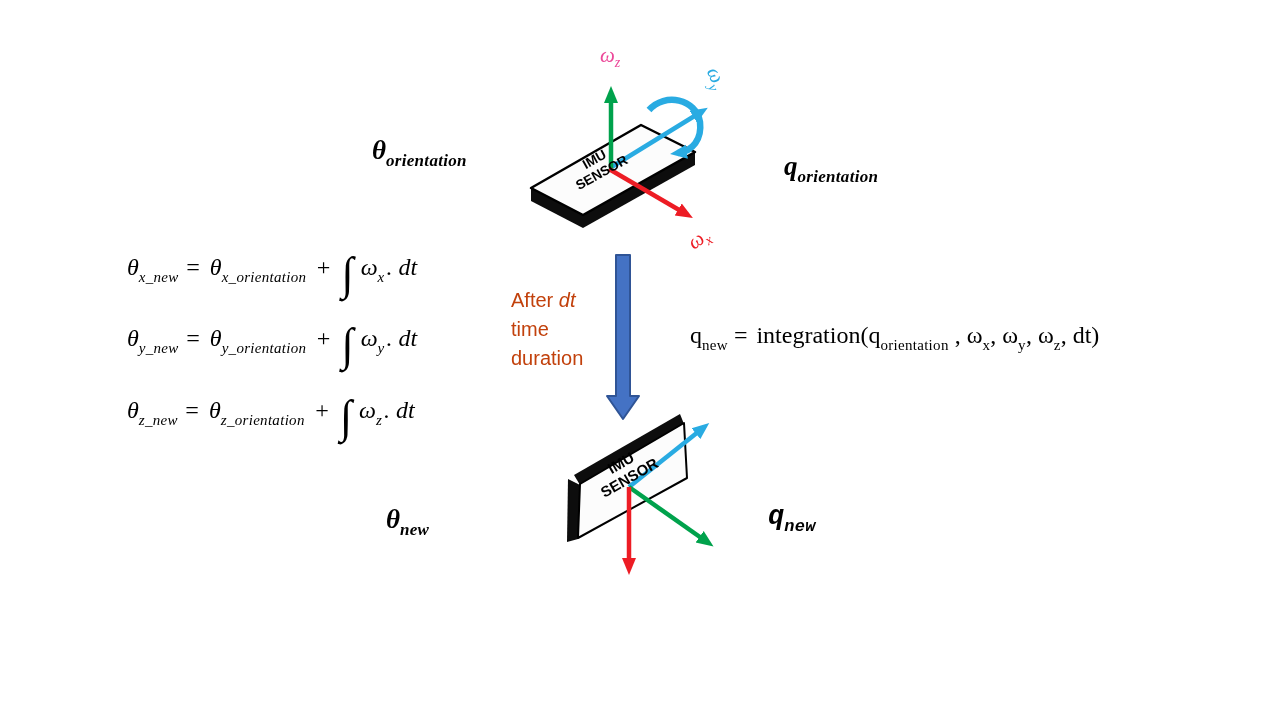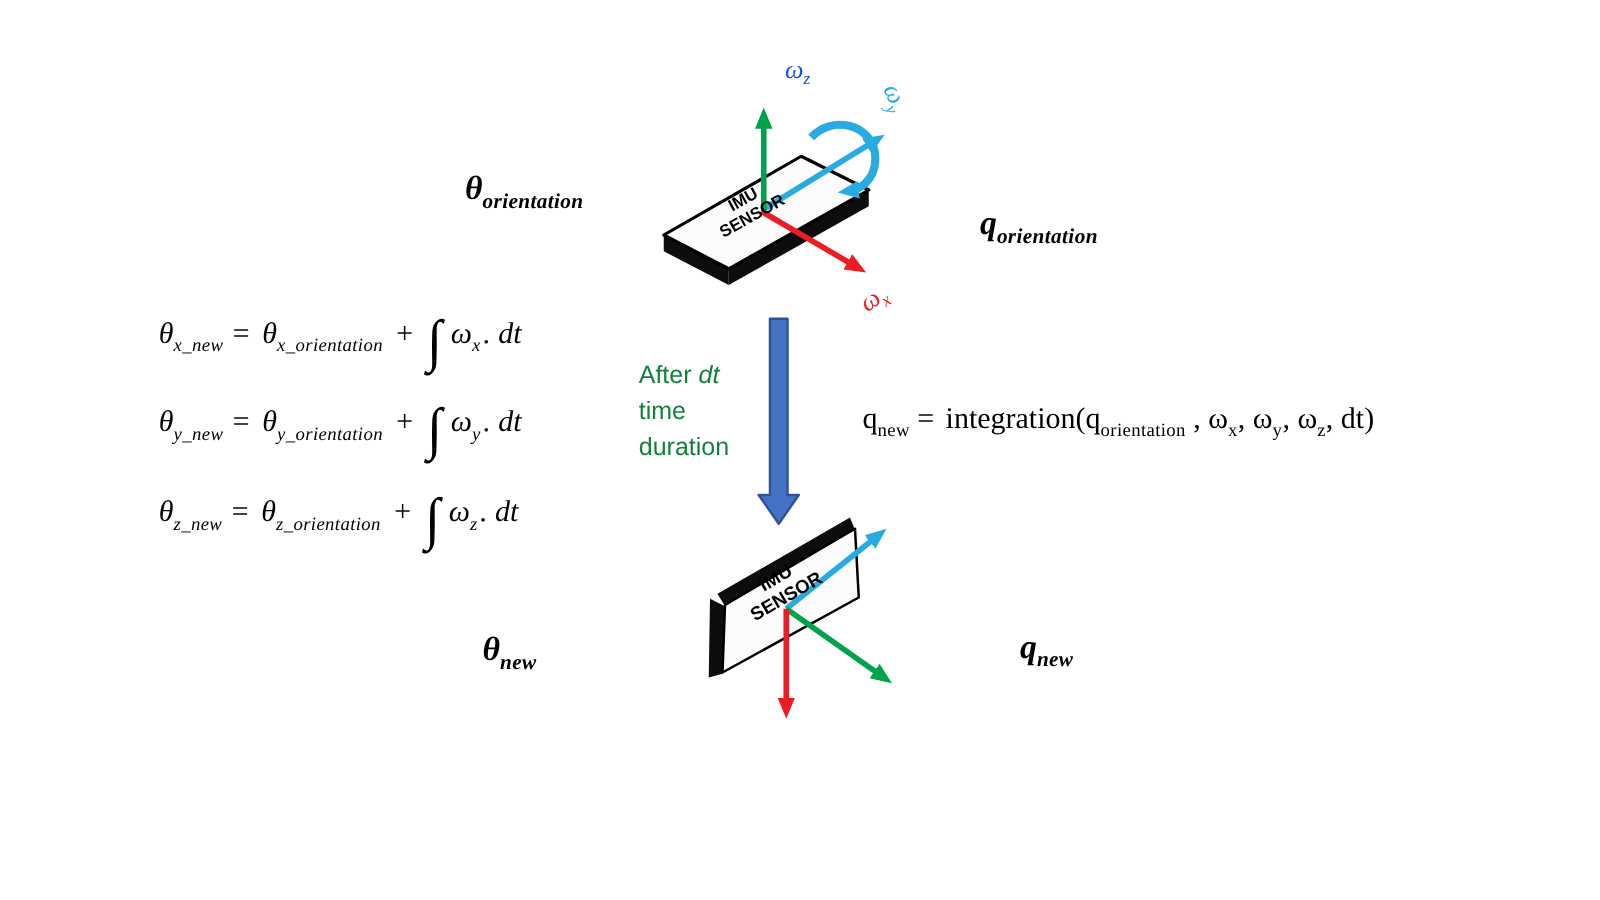--- a/index.html
+++ b/index.html
@@ -17,27 +17,27 @@
             vertical-align:-13px;margin:0 7px 0 2px;transform:scaleY(1.05);}
   .dt{margin-left:2px;}
 
   
   .blabel{position:absolute;font-weight:bold;font-style:italic;font-size:27px;white-space:nowrap;}
   .blabel .sub{font-size:17px;vertical-align:-7px;font-weight:bold;}
 
   
   .omega-label{position:absolute;font-style:italic;font-size:21px;white-space:nowrap;line-height:1;}
   .omega-label .sub{font-size:14px;vertical-align:-5px;}
-  .green-t{color:#1d4ed8;margin-left:28px;}
+  .green-t{color:#ec4899;}
   .cyan-t{color:#29ABE2;}
   .red-t{color:#ED1C24;}
 
   
   .note{position:absolute;left:511px;top:286px;font-family:"Liberation Sans",sans-serif;
-        font-size:20px;line-height:29px;color:#15803d;}
+        font-size:20px;line-height:29px;color:#c2410c;}
   .note .it{font-style:italic;}
 
   
   .q-eq{position:absolute;left:690px;top:322px;font-size:24px;white-space:nowrap;}
   .q-eq .sub{font-size:15px;}
   .q-eq .gap-l{margin-left:6px;}
   .q-eq .gap-r{margin-right:6px;}
 
   
   .imu-label{position:absolute;font-family:"Liberation Sans",sans-serif;font-weight:bold;
@@ -105,27 +105,27 @@
   <div class="omega-label cyan-t rot-y" style="left:722px;top:64px;">
     <span>ω</span><span class="sub">y</span>
   </div>
   <div class="omega-label red-t rot-x" style="left:684px;top:236px;">
     <span>ω</span><span class="sub">x</span>
   </div>
 
   <div class="blabel" style="left:372px;top:135px;">
     <span>θ</span><span class="sub">orientation</span>
   </div>
-  <div class="blabel" style="left:784px;top:163px;">
+  <div class="blabel" style="left:784px;top:151px;">
     <span>q</span><span class="sub">orientation</span>
   </div>
   <div class="blabel" style="left:386px;top:504px;text-align:right;">
     <span>θ</span><span class="sub">new</span>
   </div>
-  <div class="blabel" style="left:816px;top:502px;">
+  <div class="blabel" style="left:768px;top:502px;font-family:Liberation Mono, monospace;">
     <span>q</span><span class="sub">new</span>
   </div>
 
   <div class="eq-row" style="top:254px;">
     <span class="m">θ</span><span class="sub">x_new</span><span class="m sp-eq">=</span><span class="m">θ</span><span class="sub">x_orientation</span><span class="m sp-plus">+</span><span class="integral">∫</span><span class="m">ω</span><span class="sub">x</span><span class="m dt">. dt</span>
   </div>
   <div class="eq-row" style="top:397px;">
     <span class="m">θ</span><span class="sub">z_new</span><span class="m sp-eq">=</span><span class="m">θ</span><span class="sub">z_orientation</span><span class="m sp-plus">+</span><span class="integral">∫</span><span class="m">ω</span><span class="sub">z</span><span class="m dt">. dt</span>
   </div>
   <div class="eq-row" style="top:325px;">

